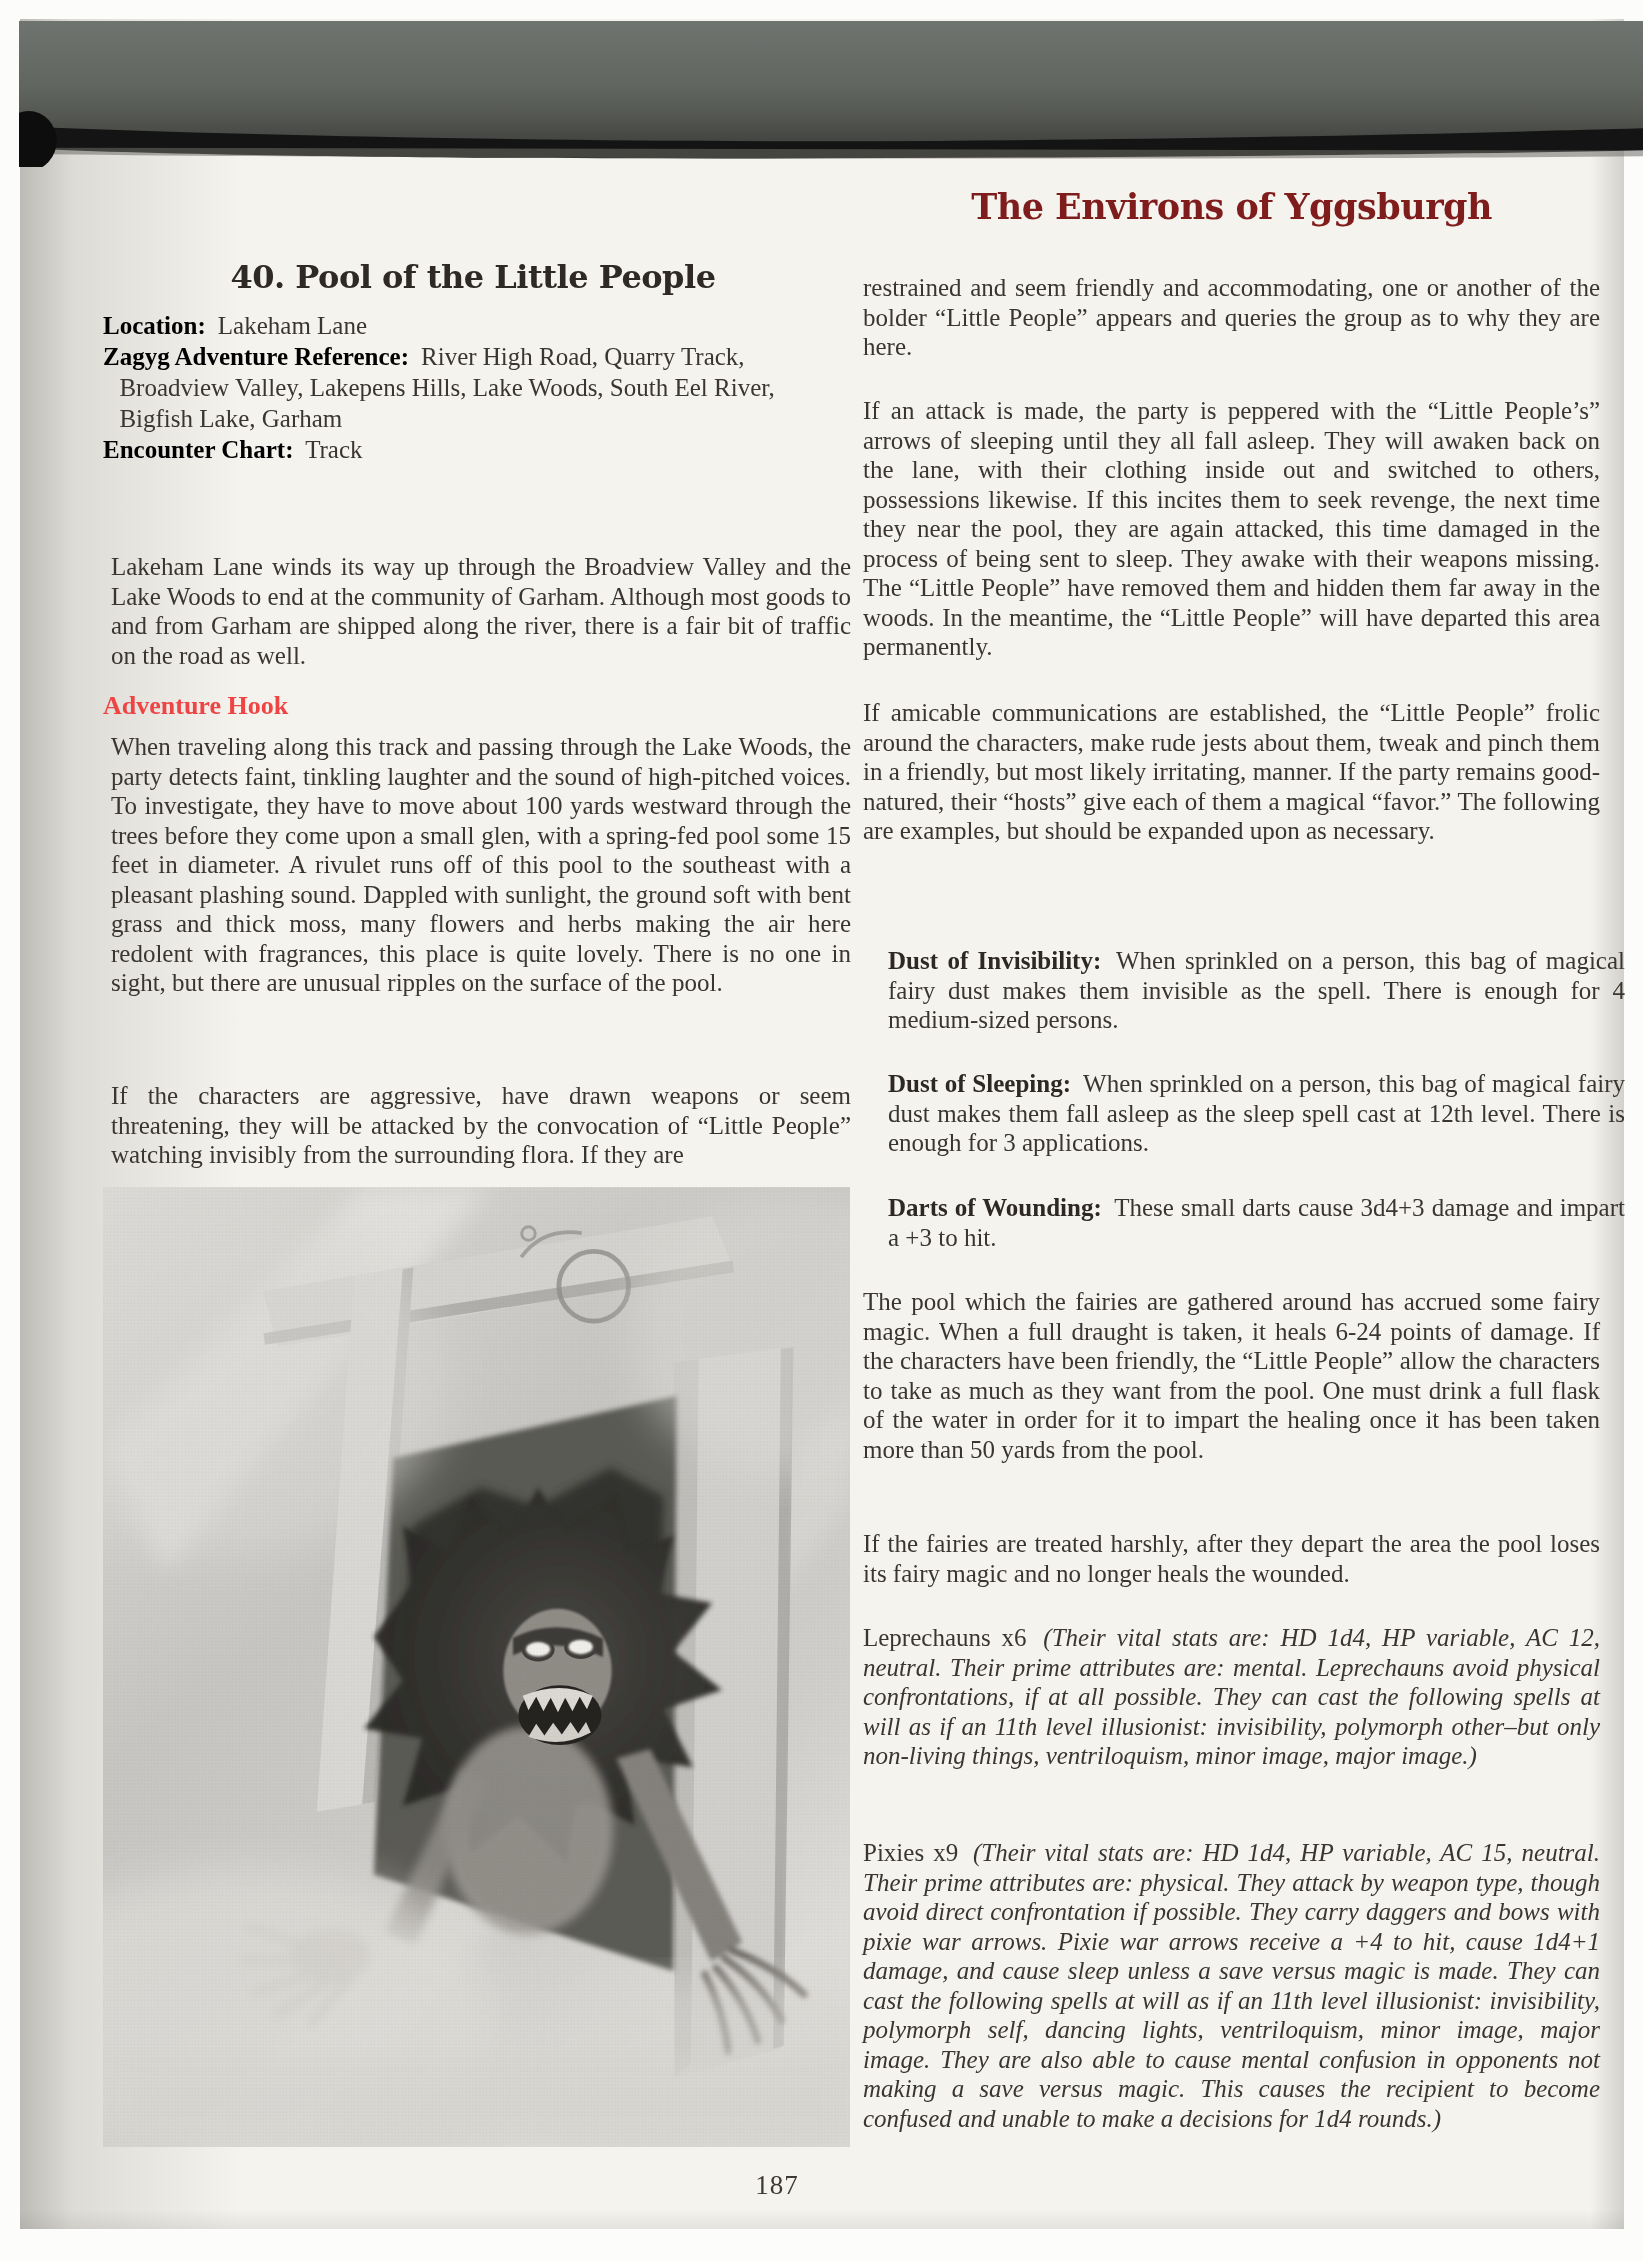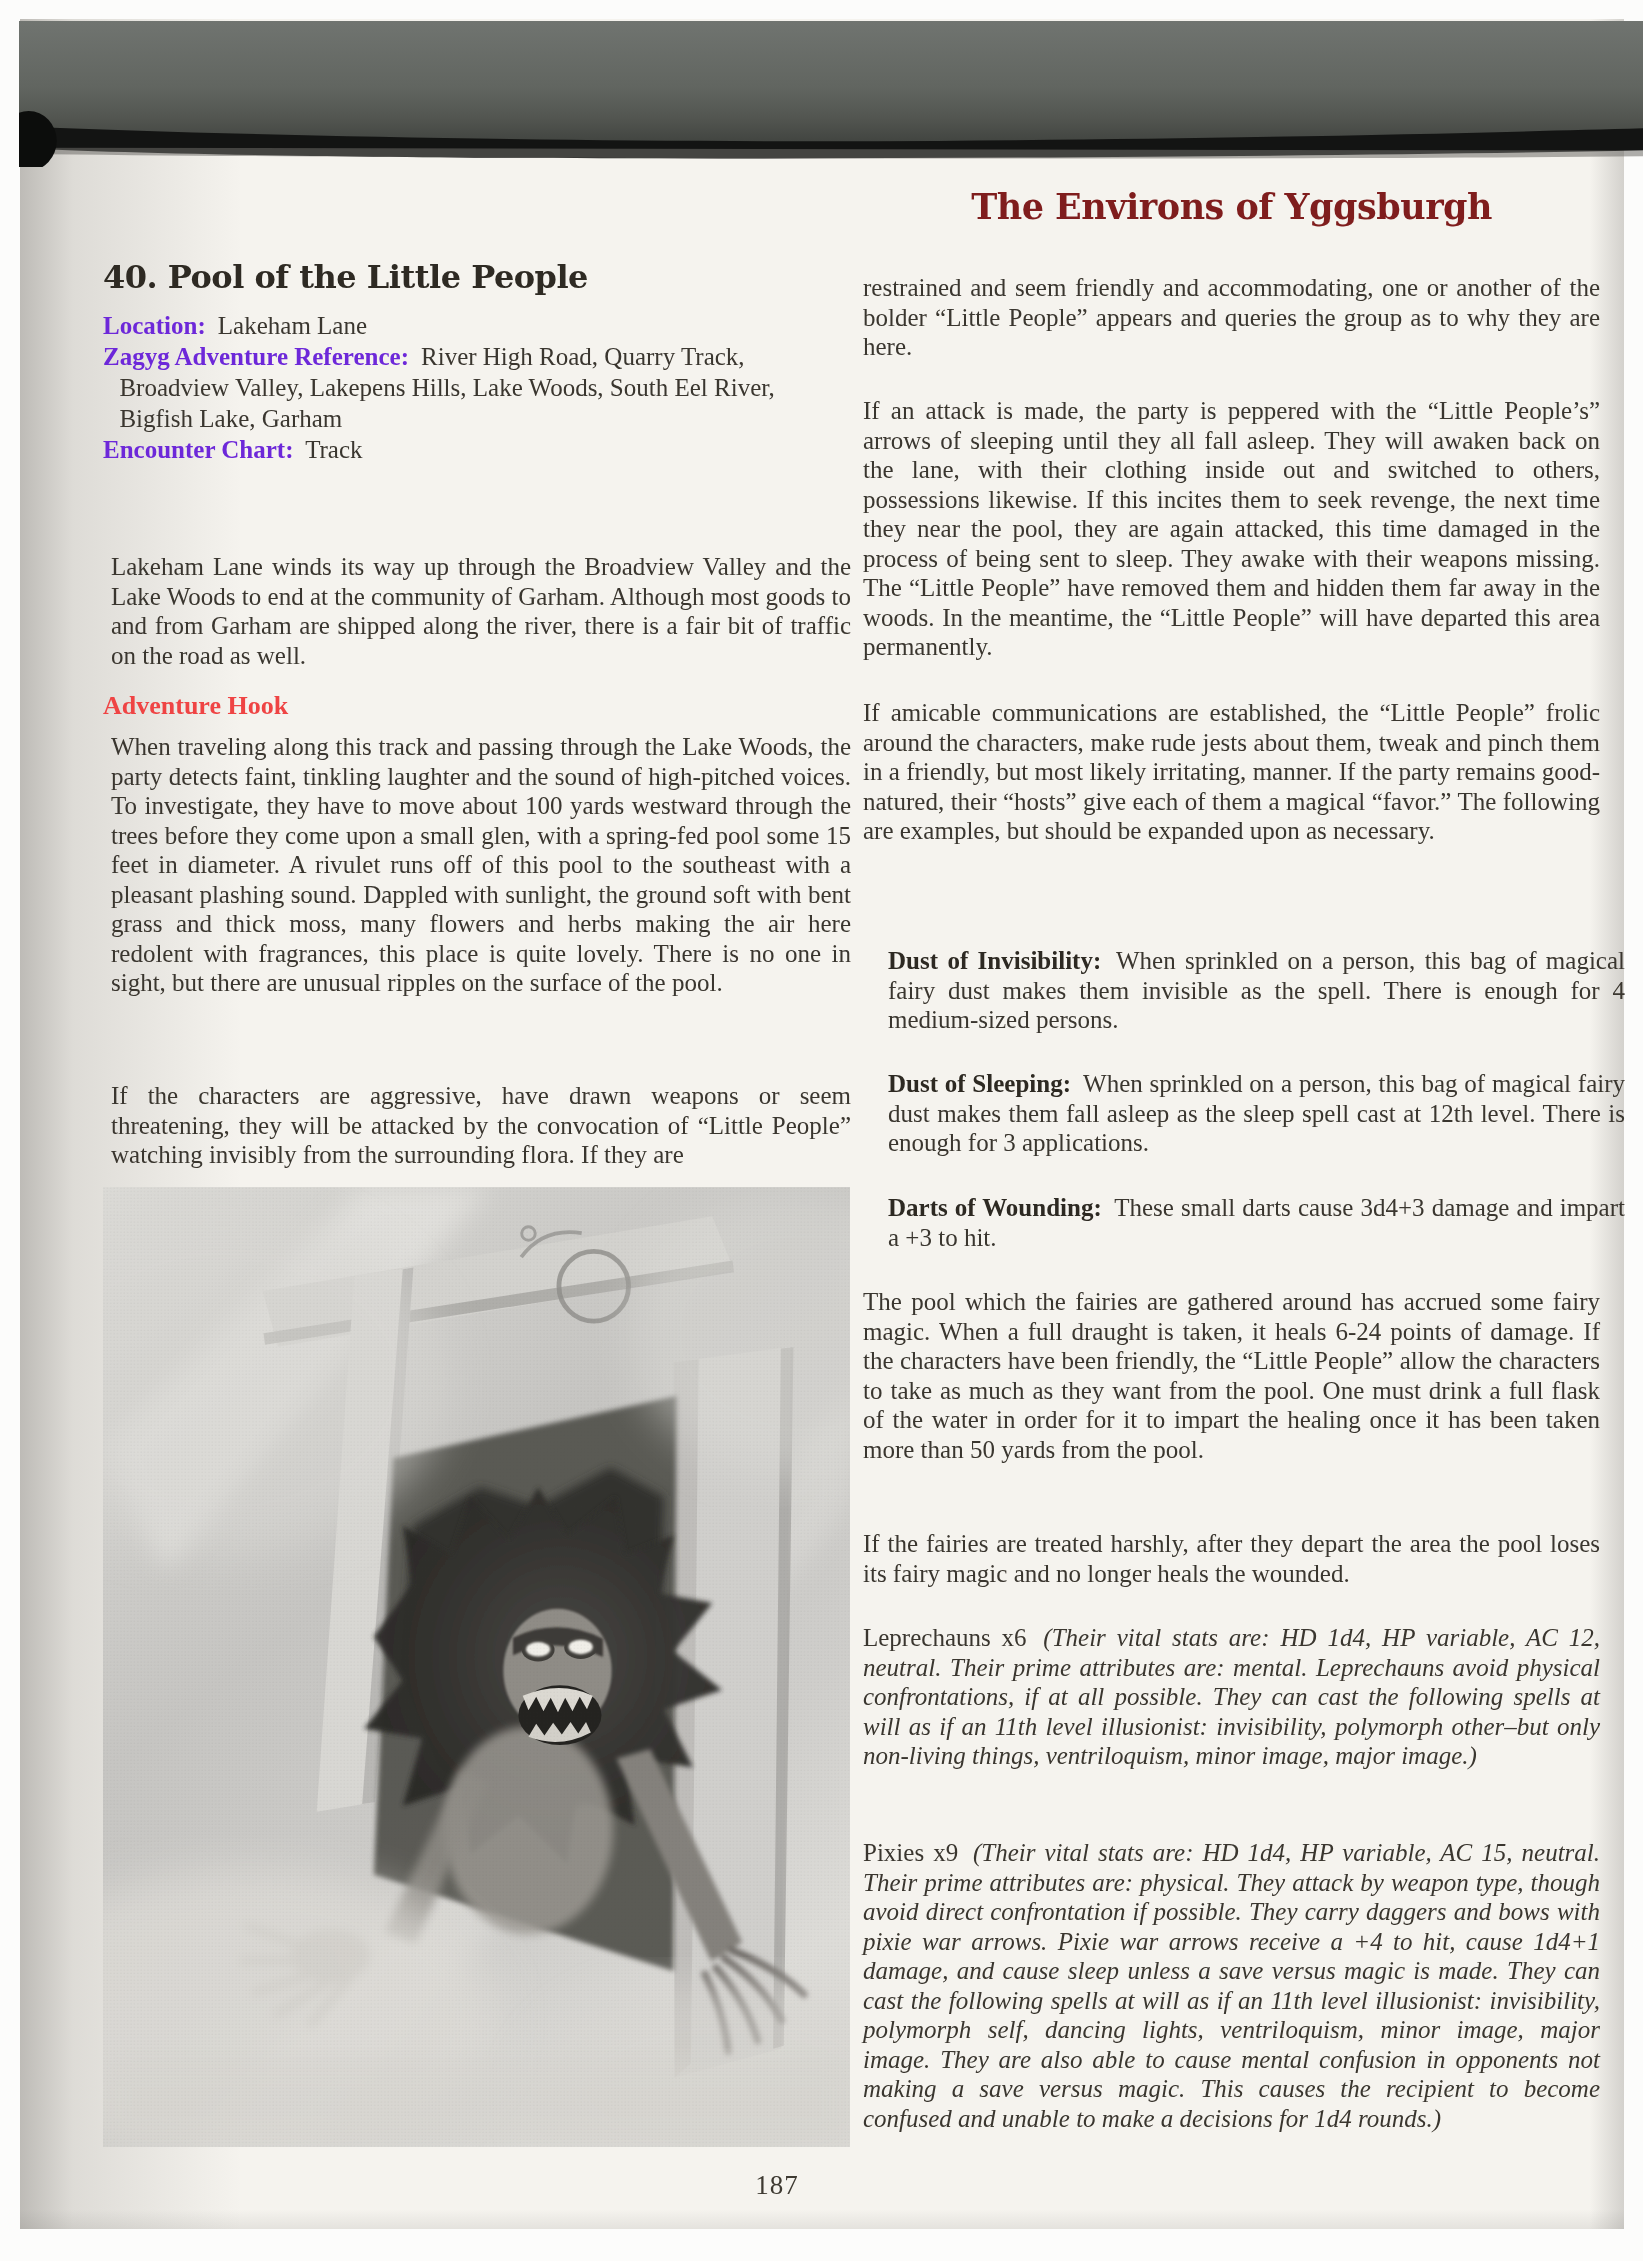--- a/index.html
+++ b/index.html
@@ -23,34 +23,34 @@
 
   .pageheader{
     position:absolute;top:187px;right:152px;
     font-family:"DejaVu Serif",serif;font-weight:bold;
     font-size:35px;line-height:39px;letter-spacing:-0.5px;color:#7f1d1d;
     white-space:nowrap;
   }
   .lc{position:absolute;left:103px;width:740px;}
   .rc{position:absolute;left:855px;width:737px;}
   h1.title{
-    margin:0;
+    margin:0;text-align:center;
     font-family:"DejaVu Serif",serif;font-weight:bold;
     font-size:32px;line-height:36px;letter-spacing:-0.5px;color:#2e2a23;
   }
   h2.sub{
     margin:0;
     font-size:26px;line-height:29.5px;font-weight:bold;color:#ef4444;
   }
   .body{
     margin:8px;font-size:25px;line-height:29.5px;text-align:justify;color:#3a362f;
   }
   .info{margin:0;font-size:25px;line-height:31px;color:#3a362f;
         padding-left:16.4px;text-indent:-16.4px;}
-  .info b{color:#6d28d9;margin-right:5.8px;}
+  .info b{color:#000000;margin-right:5.8px;}
   .item{padding-left:25px;}
   .item b{color:#2d2922;margin-right:5.8px;}
   .stat .lead{font-style:normal;margin-right:5.8px;}
   .stat .it{font-style:italic;}
   .pagenum{
     position:absolute;left:0;top:2170px;width:1554px;text-align:center;
     font-size:27px;color:#3e3a32;letter-spacing:1px;
   }
   .illus{position:absolute;left:103px;top:1187px;width:747px;height:960px;}
 </style>

